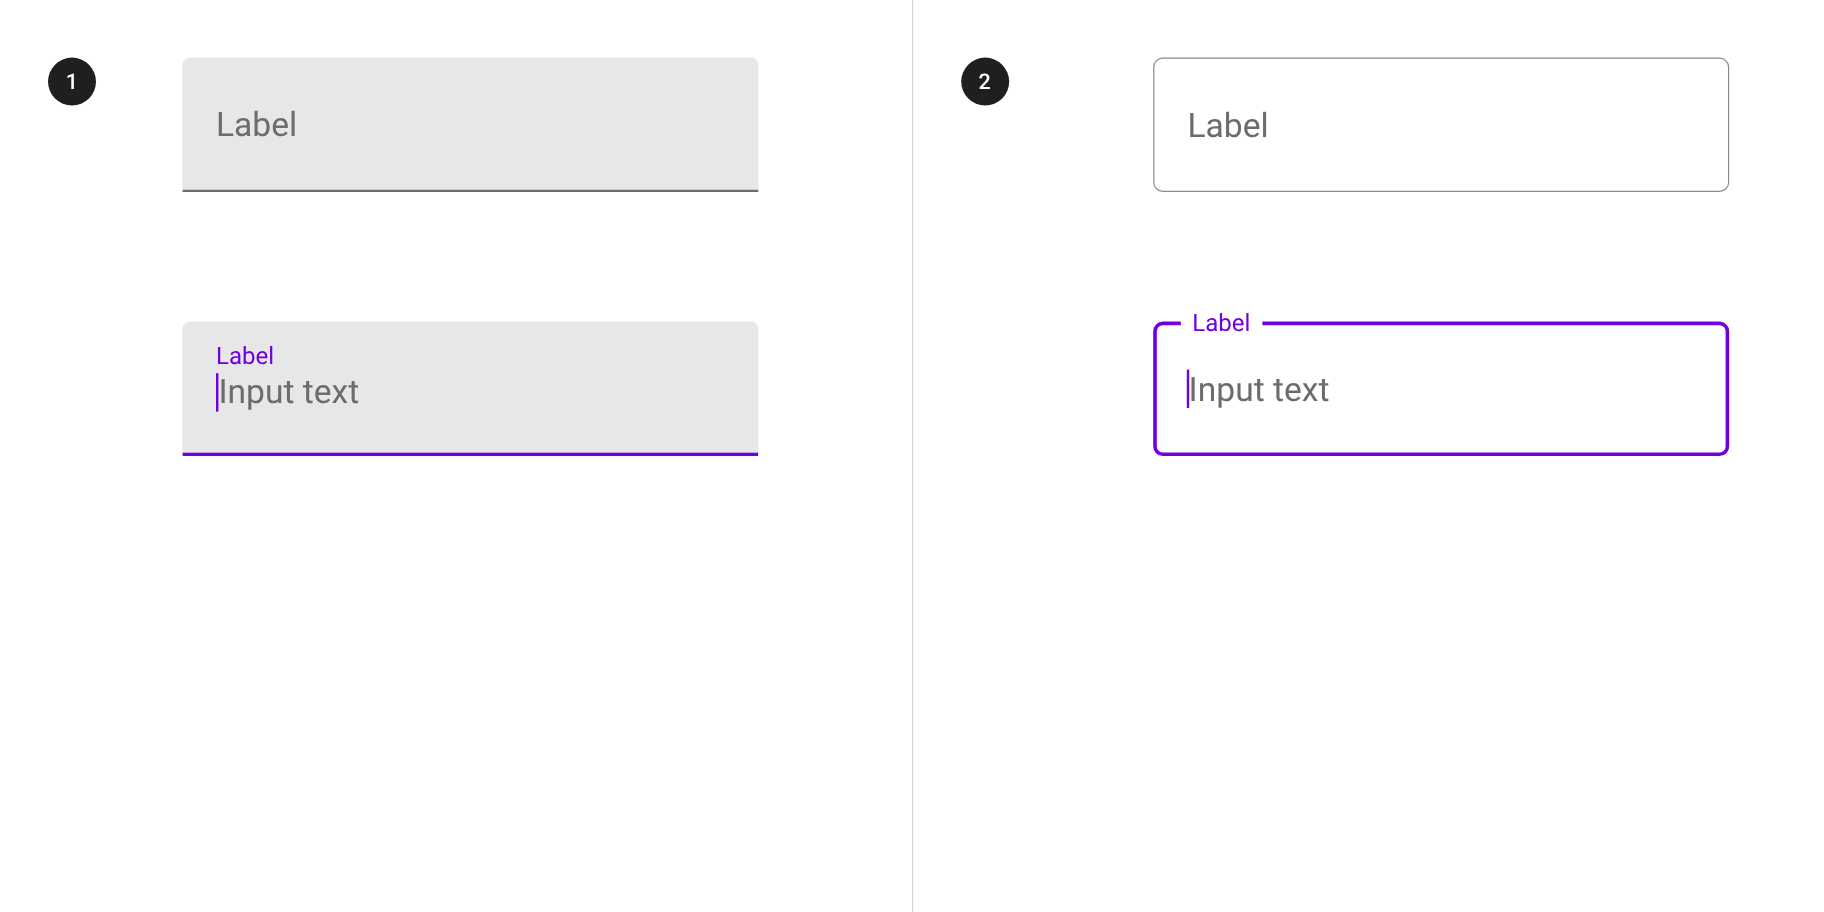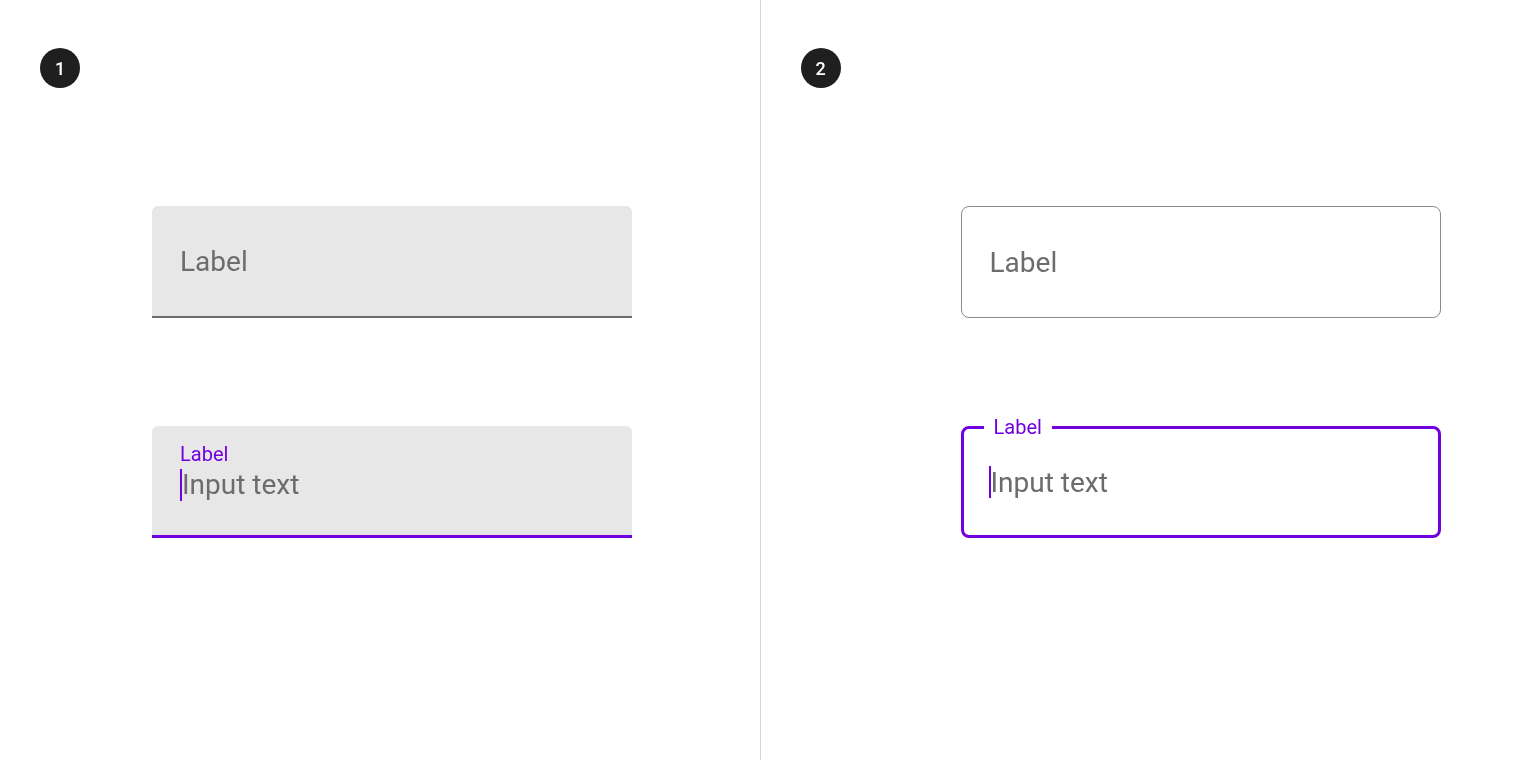--- a/index.html
+++ b/index.html
@@ -39,21 +39,20 @@
       font-size: 18px;
       font-weight: 500;
       position: absolute;
       top: 48px;
       left: 40px;
     }
     .panel-right .badge {
       left: 40px;
     }
     .fields-wrap {
-      margin-top: 158px;
       margin-left: 92px;
       width: 480px;
     }
 
     
     .field-filled-inactive {
       background: #e7e7e7;
       border-top-left-radius: 6px;
       border-top-right-radius: 6px;
       border-bottom: 2px solid #6b6b6b;

